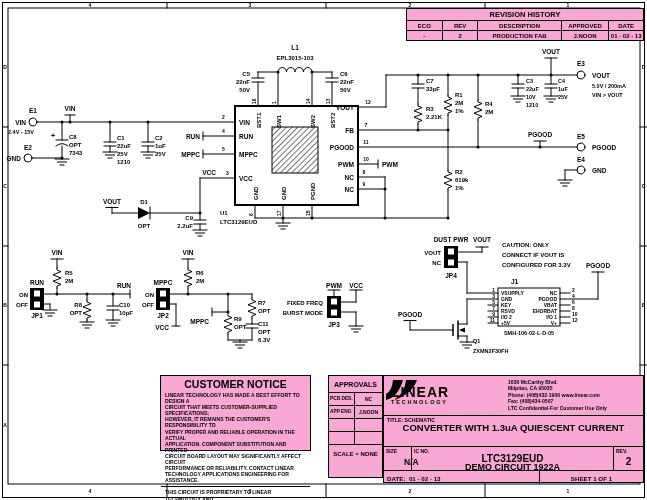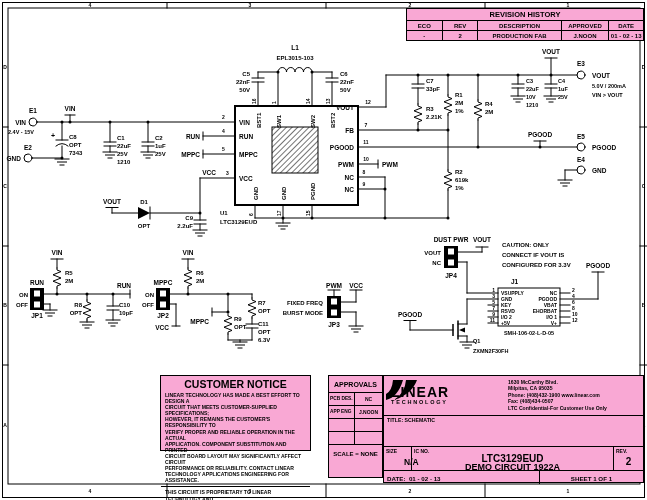--- a/index.html
+++ b/index.html
@@ -487,20 +487,21 @@
     <div class="addr">
       <div>1630 McCarthy Blvd.</div>
       <div>Milpitas, CA 95035</div>
       <div>Phone: (408)432-1900  www.linear.com</div>
       <div>Fax: (408)434-0507</div>
       <div>LTC Confidential-For Customer Use Only</div>
     </div>
   </div>
   <div class="trow">
     <div class="tl">TITLE:  SCHEMATIC</div>
+    <div class="t1">CONVERTER WITH 1.3uA QUIESCENT CURRENT</div>
   </div>
   <div class="icrow">
     <div class="szc">
       <div class="lab">SIZE</div>
       <div class="szv">N/A</div>
     </div>
     <div class="icc">
       <div class="lab">IC NO.</div>
       <div class="ic1">LTC3129EUD</div>
       <div class="ic2">DEMO CIRCUIT 1922A</div>

